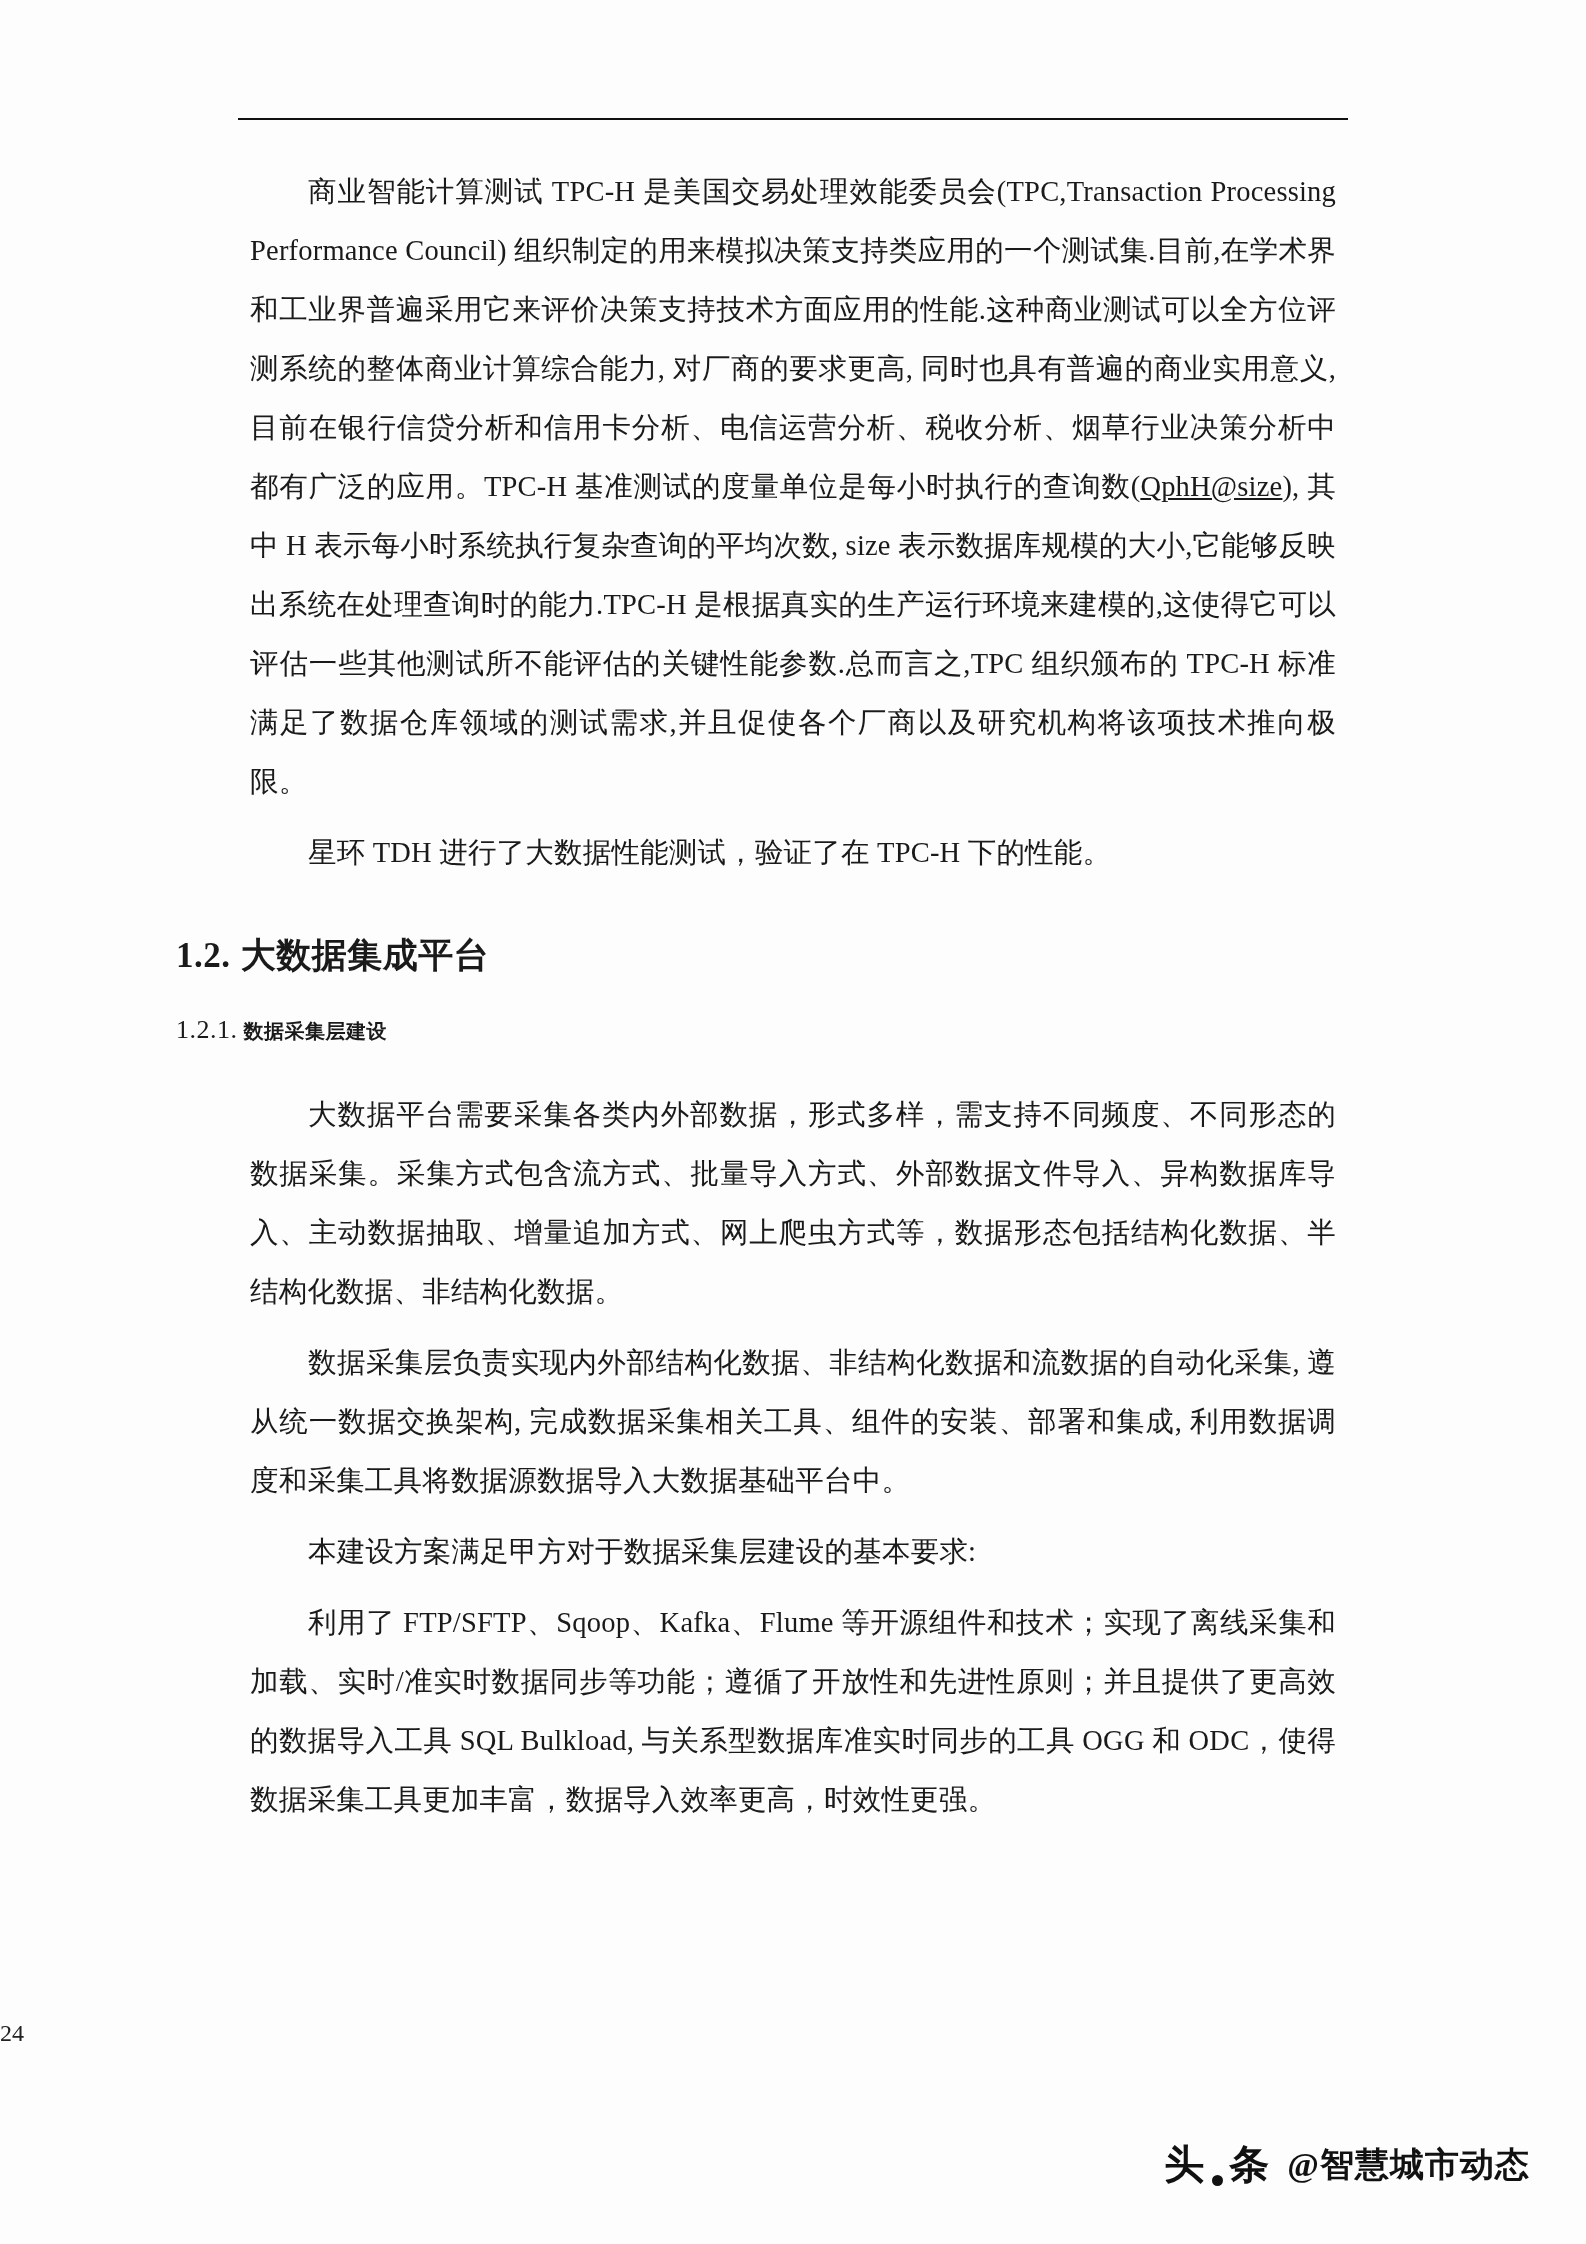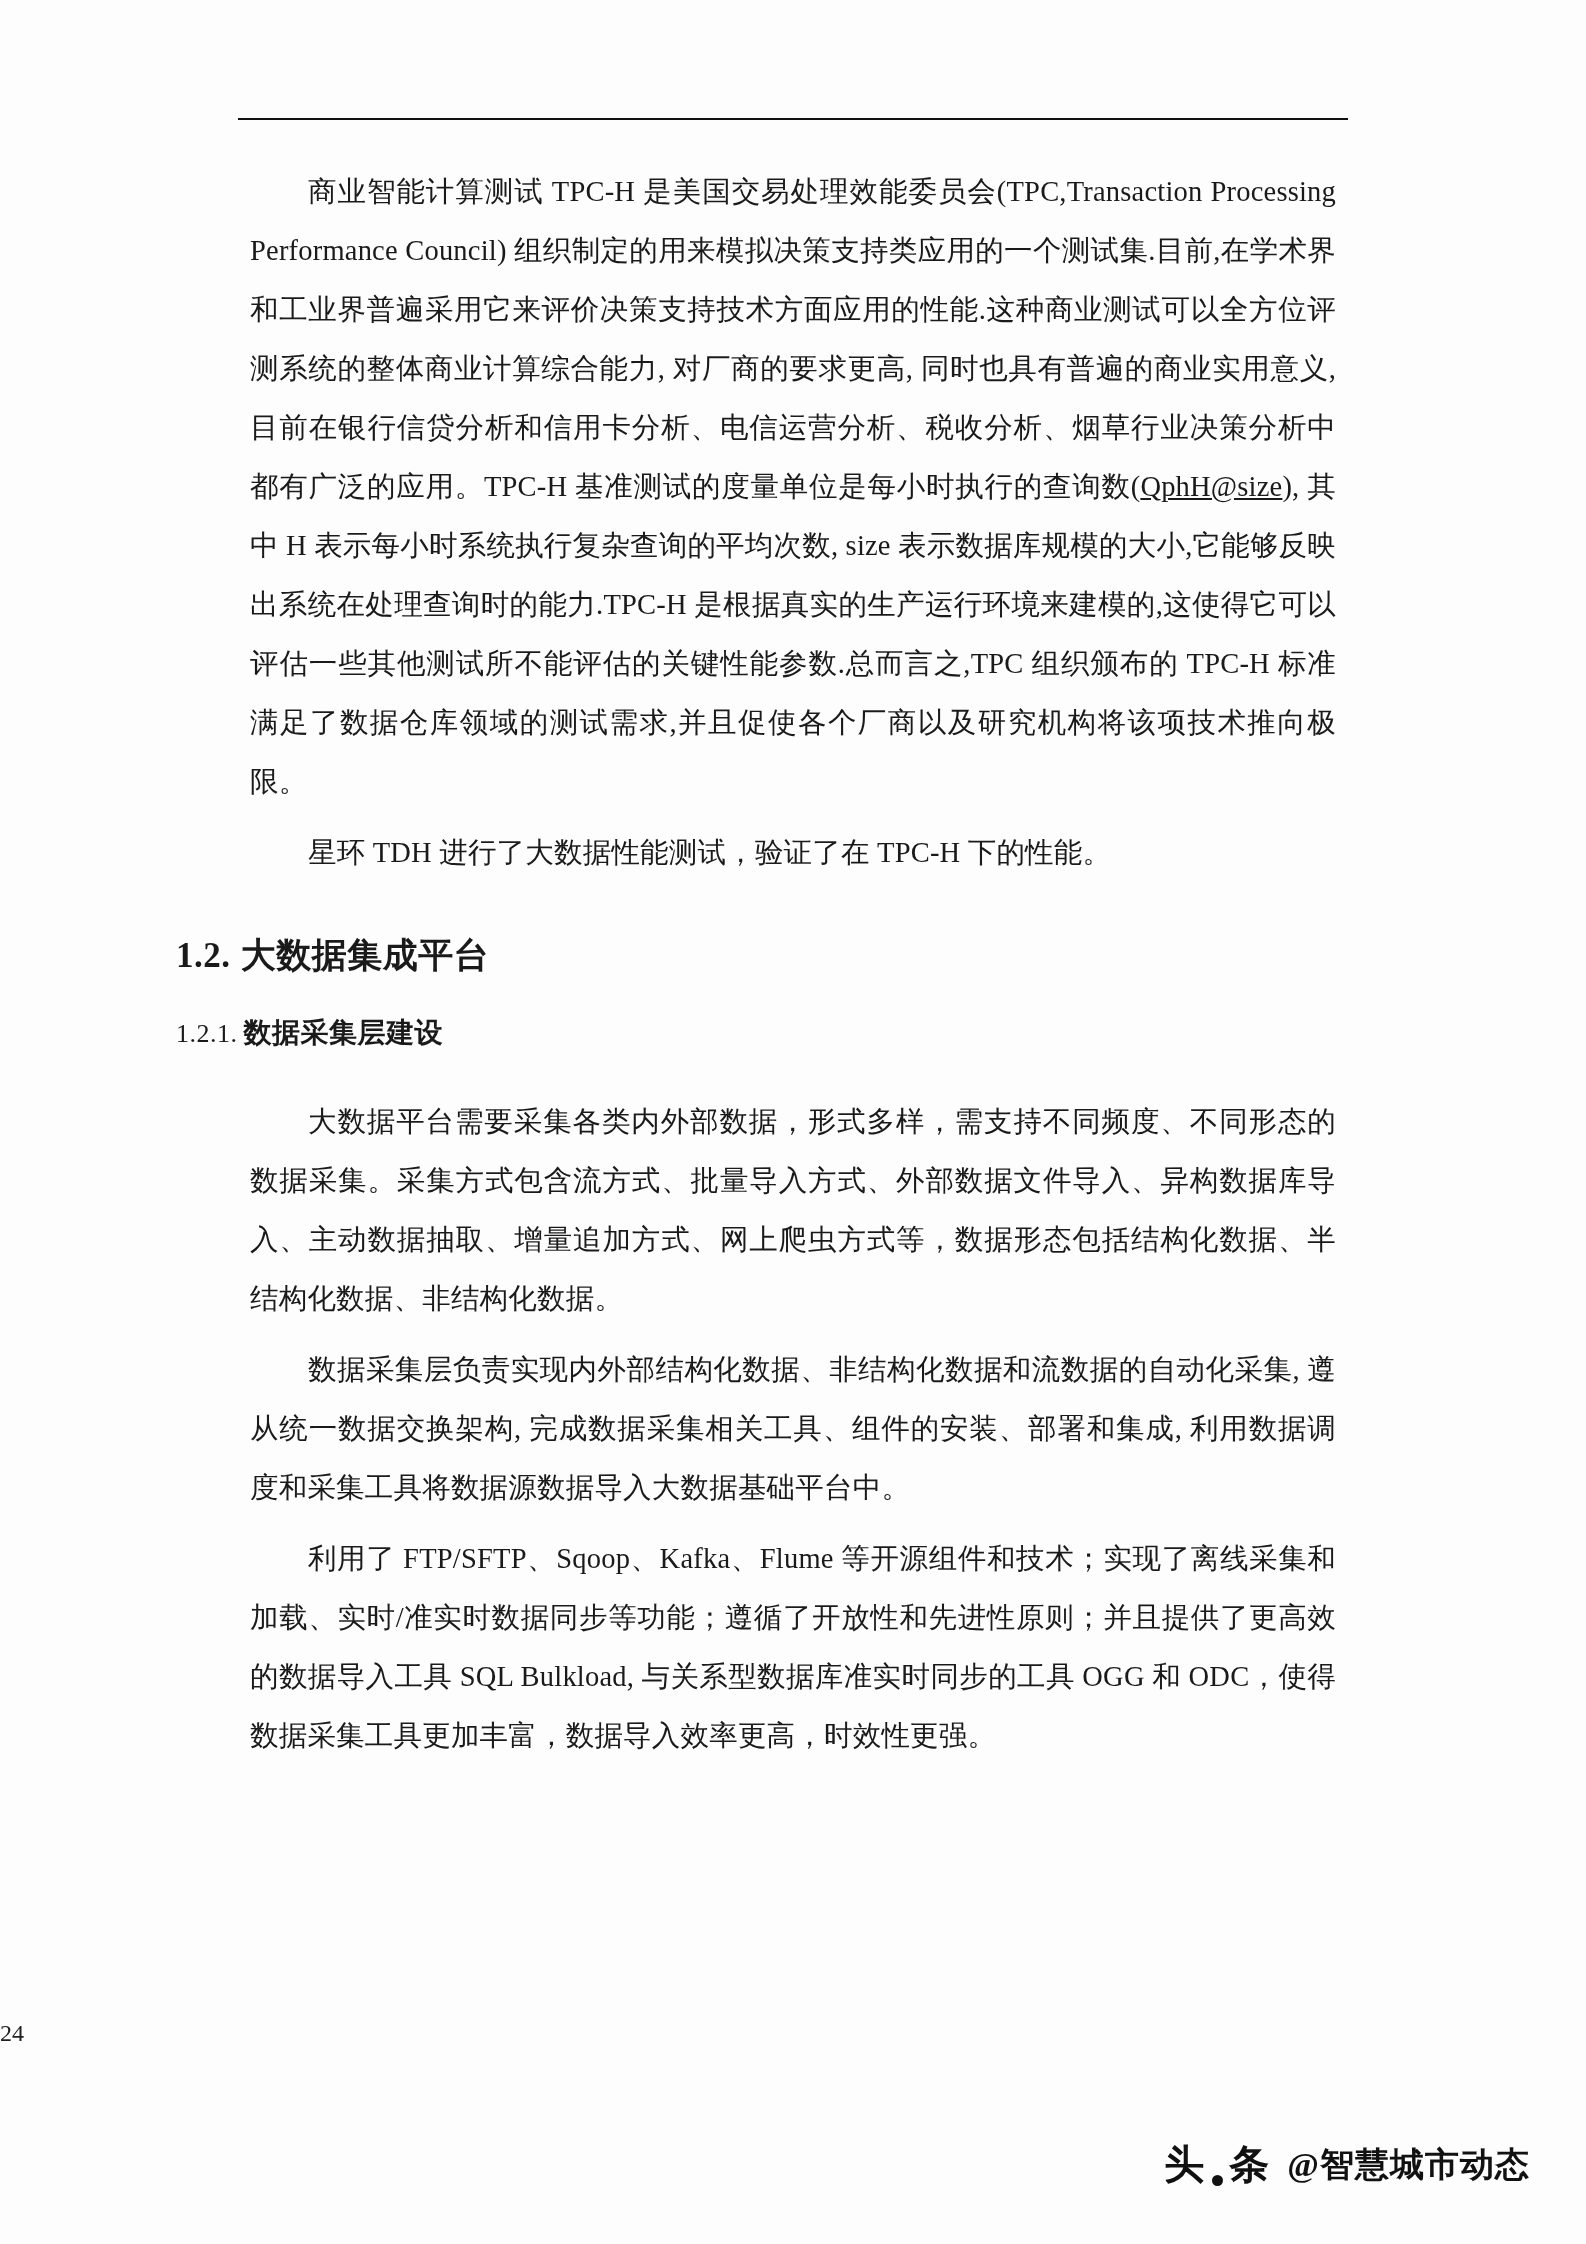--- a/index.html
+++ b/index.html
@@ -61,21 +61,21 @@
     font-weight: normal;
     margin: 0 0 40px -62px;
     letter-spacing: 0.5px;
   }
   h3.subsection .sub-num {
     font-family: "Liberation Serif", serif;
     margin-right: 6px;
   }
   h3.subsection .sub-title {
     font-weight: bold;
-    font-size: 28px;
+    font-size: 20px;
   }
   .para-block p + p {
     margin-top: 0;
   }
   .page-number {
     position: absolute;
     left: 0;
     right: 0;
     top: 2020px;
     font-size: 24px;
@@ -130,20 +130,21 @@
       <p class="indent">星环 TDH 进行了大数据性能测试，验证了在 TPC-H 下的性能。</p>
     </div>
 
     <h2 class="section"><span class="num">1.2.</span> <span>大数据集成平台</span></h2>
 
     <h3 class="subsection"><span class="sub-num">1.2.1.</span><span class="sub-title">数据采集层建设</span></h3>
 
     <div class="para-block">
       <p class="indent">大数据平台需要采集各类内外部数据，形式多样，需支持不同频度、不同形态的数据采集。采集方式包含流方式、批量导入方式、外部数据文件导入、异构数据库导入、主动数据抽取、增量追加方式、网上爬虫方式等，数据形态包括结构化数据、半结构化数据、非结构化数据。</p>
       <p class="indent">数据采集层负责实现内外部结构化数据、非结构化数据和流数据的自动化采集, 遵从统一数据交换架构, 完成数据采集相关工具、组件的安装、部署和集成, 利用数据调度和采集工具将数据源数据导入大数据基础平台中。</p>
+      <p class="indent">本建设方案满足甲方对于数据采集层建设的基本要求:</p>
       <p class="indent">利用了 FTP/SFTP、Sqoop、Kafka、Flume 等开源组件和技术；实现了离线采集和加载、实时/准实时数据同步等功能；遵循了开放性和先进性原则；并且提供了更高效的数据导入工具 SQL Bulkload, 与关系型数据库准实时同步的工具 OGG 和 ODC，使得数据采集工具更加丰富，数据导入效率更高，时效性更强。</p>
     </div>
 
   </div>
 
   <div class="page-number">24</div>
 
   <div class="watermark">
     <div class="wm-logo">
       <span>头</span>

